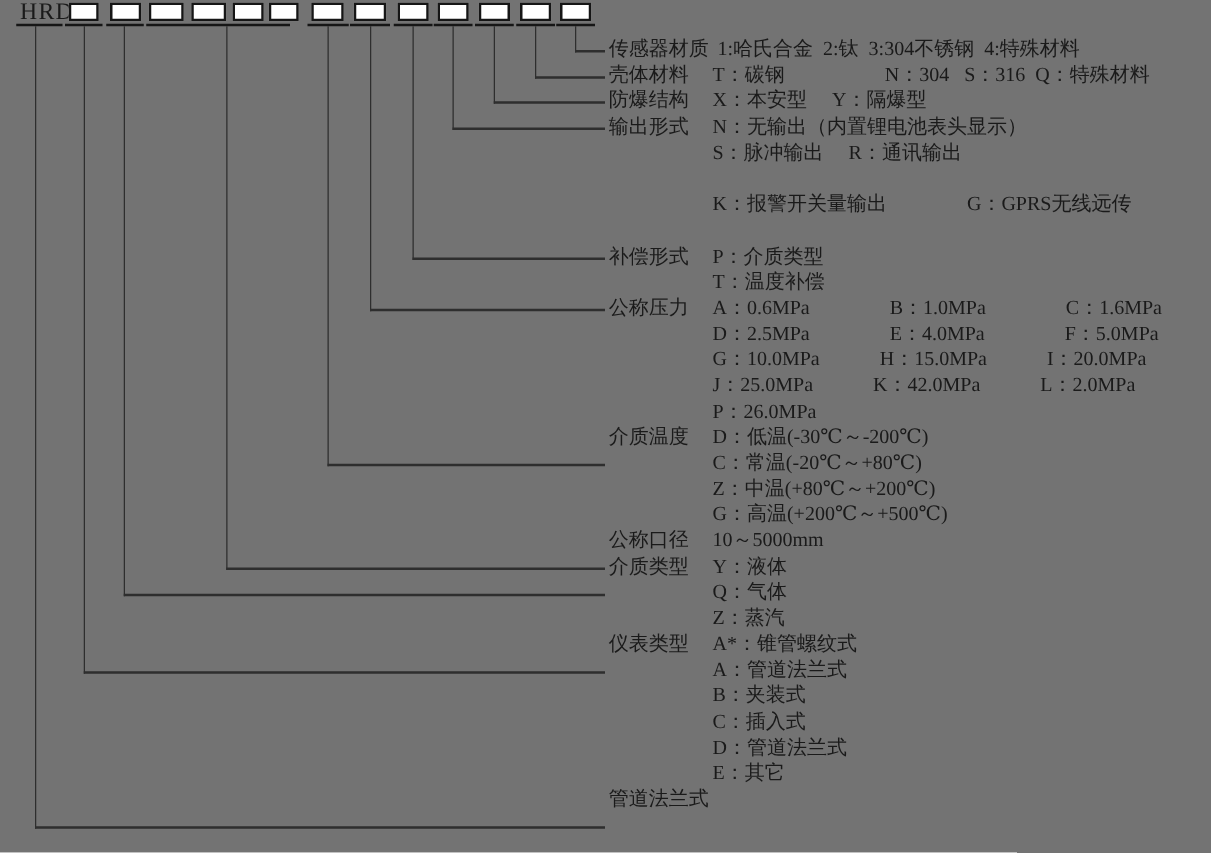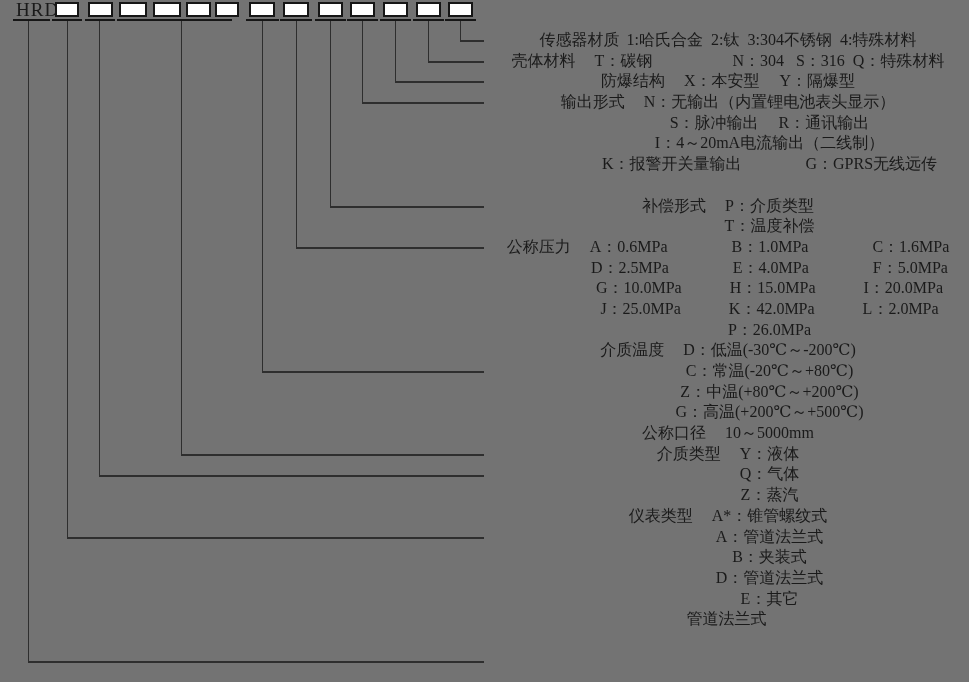--- a/index.html
+++ b/index.html
@@ -32,21 +32,20 @@
   .vl{position:absolute;width:1.5px;background:#2e2e2e;top:21px;}
   .hl{position:absolute;height:1.8px;background:#2e2e2e;}
   
   #rows{
     position:absolute;left:487px;top:30px;width:482px;
     font-size:16px;
   }
   .row{
     display:flex;height:20.7px;line-height:20.7px;
     white-space:pre;
-    justify-content:center;
   }
   .row.spacer{height:20.7px;}
   .flabel{
     flex:0 0 83px;width:83px;white-space:pre;
   }
   .fopt{white-space:pre;}
 </style>
 </head>
 <body>
 
@@ -112,39 +111,40 @@
 
   <div class="vl" style="left:459.5px;height:21px;"></div>
   <div class="hl" style="left:460px;top:40px;width:24px;"></div>
 
   <div id="rows">
       <div class="row"><span class="flabel">传感器材质</span><span class="fopt"> 1:哈氏合金  2:钛  3:304不锈钢  4:特殊材料</span></div>
       <div class="row"><span class="flabel">壳体材料</span><span class="fopt">T：碳钢　　　　　N：304   S：316  Q：特殊材料</span></div>
       <div class="row"><span class="flabel">防爆结构</span><span class="fopt">X：本安型　 Y：隔爆型</span></div>
       <div class="row"><span class="flabel">输出形式</span><span class="fopt">N：无输出（内置锂电池表头显示）</span></div>
       <div class="row"><span class="flabel"></span><span class="fopt">S：脉冲输出　 R：通讯输出</span></div>
-      <div class="row"><span class="flabel"></span><span class="fopt">I：4～20mA电流输出（二线制）</span></div>
+      <div class="row"><span class="flabel"></span></div>
       <div class="row"><span class="flabel"></span><span class="fopt">K：报警开关量输出　　　　G：GPRS无线远传</span></div>
       <div class="row spacer"></div>
       <div class="row"><span class="flabel">补偿形式</span><span class="fopt">P：介质类型</span></div>
       <div class="row"><span class="flabel"></span><span class="fopt">T：温度补偿</span></div>
       <div class="row"><span class="flabel">公称压力</span><span class="fopt">A：0.6MPa　　　　B：1.0MPa　　　　C：1.6MPa</span></div>
       <div class="row"><span class="flabel"></span><span class="fopt">D：2.5MPa　　　　E：4.0MPa　　　　F：5.0MPa</span></div>
       <div class="row"><span class="flabel"></span><span class="fopt">G：10.0MPa　　　H：15.0MPa　　　I：20.0MPa</span></div>
       <div class="row"><span class="flabel"></span><span class="fopt">J：25.0MPa　　　K：42.0MPa　　　L：2.0MPa</span></div>
       <div class="row"><span class="flabel"></span><span class="fopt">P：26.0MPa</span></div>
       <div class="row"><span class="flabel">介质温度</span><span class="fopt">D：低温(-30℃～-200℃)</span></div>
       <div class="row"><span class="flabel"></span><span class="fopt">C：常温(-20℃～+80℃)</span></div>
       <div class="row"><span class="flabel"></span><span class="fopt">Z：中温(+80℃～+200℃)</span></div>
       <div class="row"><span class="flabel"></span><span class="fopt">G：高温(+200℃～+500℃)</span></div>
       <div class="row"><span class="flabel">公称口径</span><span class="fopt">10～5000mm</span></div>
       <div class="row"><span class="flabel">介质类型</span><span class="fopt">Y：液体</span></div>
       <div class="row"><span class="flabel"></span><span class="fopt">Q：气体</span></div>
       <div class="row"><span class="flabel"></span><span class="fopt">Z：蒸汽</span></div>
       <div class="row"><span class="flabel">仪表类型</span><span class="fopt">A*：锥管螺纹式</span></div>
       <div class="row"><span class="flabel"></span><span class="fopt">A：管道法兰式</span></div>
       <div class="row"><span class="flabel"></span><span class="fopt">B：夹装式</span></div>
+      <div class="row"><span class="flabel"></span><span class="fopt">C：插入式</span></div>
       <div class="row"><span class="flabel"></span><span class="fopt">D：管道法兰式</span></div>
       <div class="row"><span class="flabel"></span><span class="fopt">E：其它</span></div>
       <div class="row"><span class="flabel">管道法兰式</span></div>
     </div>
 
 </div>
 
 </body></html>

